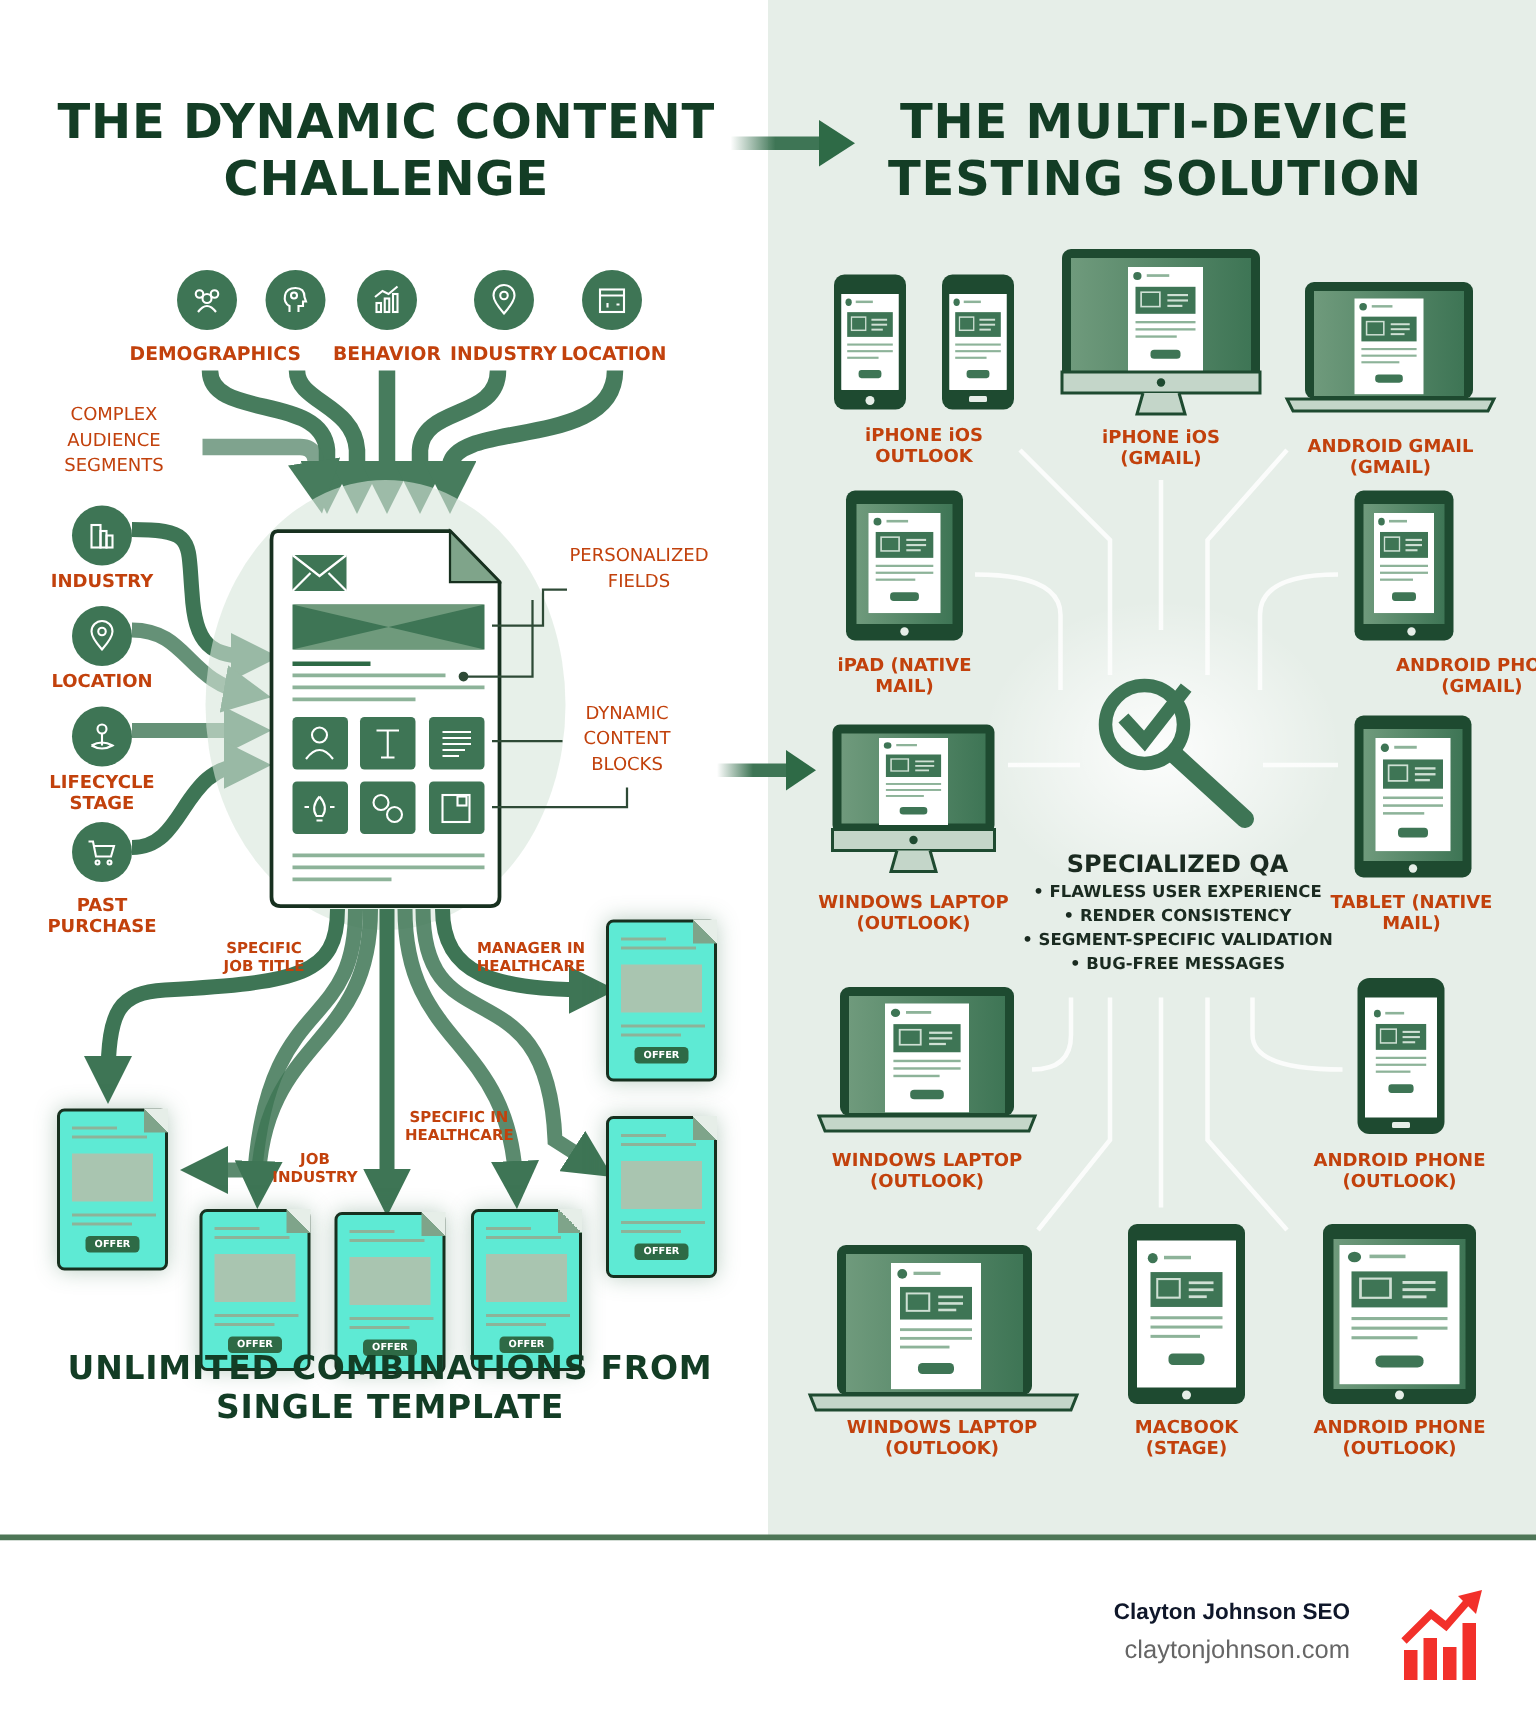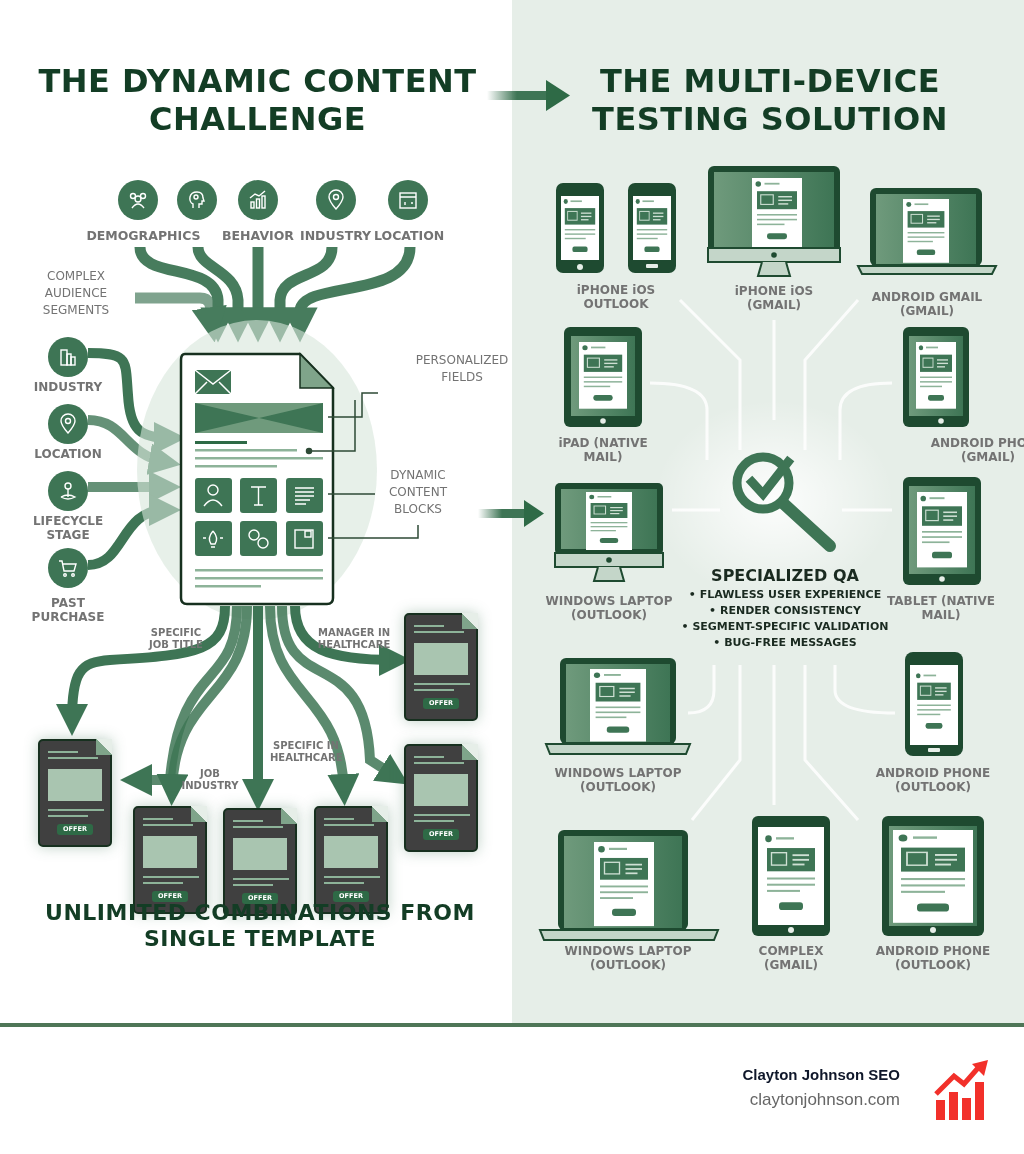--- a/index.html
+++ b/index.html
@@ -8,31 +8,31 @@
 
   .left-panel { position: absolute; left: 0; top: 0; width: 512px; height: 1024px; background: #ffffff; }
   .right-panel { position: absolute; left: 512px; top: 0; width: 512px; height: 1024px; background: #e6eee8; }
   .divider-line { position: absolute; left: 0; top: 1023px; width: 1024px; height: 4px; background: #4e7657; }
   .footer { position: absolute; left: 0; top: 1027px; width: 1024px; height: 127px; background: #ffffff; }
 
   .title { position: absolute; font-weight: 900; color: #133d25; text-align: center; font-size: 32px; line-height: 38px; letter-spacing: 0.5px; }
   .title.left { left: 20px; top: 62px; width: 475px; }
   .title.right { left: 530px; top: 62px; width: 480px; }
 
-  .lbl { position: absolute; font-weight: 700; color: #737373; text-align: center; font-size: 12px; line-height: 14px; }
+  .lbl { position: absolute; font-weight: 700; color: #c2410c; text-align: center; font-size: 12px; line-height: 14px; }
   .lbl.big { font-size: 12px; line-height: 17px; font-weight: 400; }
   .lbl.med { font-size: 12.5px; line-height: 15px; }
   .lbl.small { font-size: 10px; line-height: 12px; }
 
   .circle-icon { position: absolute; width: 40px; height: 40px; border-radius: 50%; background: #3e7555; display: flex; align-items: center; justify-content: center; }
   .circle-icon svg { width: 24px; height: 24px; }
 
   .svg-layer { position: absolute; left: 0; top: 0; pointer-events: none; }
 
-  .offer-doc { position: absolute; width: 74px; height: 108px; background: #404040; border: 2px solid #17301f; border-radius: 5px; box-shadow: 0 0 14px rgba(62,117,85,0.35); }
+  .offer-doc { position: absolute; width: 74px; height: 108px; background: #5eead4; border: 2px solid #17301f; border-radius: 5px; box-shadow: 0 0 14px rgba(62,117,85,0.35); }
   .offer-doc .fold { position: absolute; right: -2px; top: -2px; width: 16px; height: 16px; background: linear-gradient(225deg, #e6eee8 50%, #7fa48a 50%); }
   .offer-doc .ln { position: absolute; left: 8px; height: 2px; background: #8db399; }
   .offer-doc .img { position: absolute; left: 8px; right: 8px; top: 28px; height: 32px; background: #a9c5b0; }
   .offer-doc .btn { position: absolute; left: 50%; transform: translateX(-50%); bottom: 10px; width: 36px; height: 11px; border-radius: 3px; background: #2e6a46; color: #fff; font-size: 6.5px; font-weight: 700; line-height: 11px; text-align: center; }
 
   .qa-title { position: absolute; left: 680px; top: 566px; width: 210px; text-align: center; font-weight: 900; font-size: 16px; color: #1a2a20; }
   .qa-list { position: absolute; left: 670px; top: 587px; width: 230px; text-align: center; }
   .qa-item { font-size: 11px; line-height: 16px; font-weight: 700; color: #1a2a20; }
 
   .footer-name { position: absolute; right: 124px; top: 1066px; font-family: "Liberation Sans", sans-serif; font-weight: 700; font-size: 15px; color: #0f172a; }
@@ -338,21 +338,21 @@
 <div class="lbl" style="left:20px;top:514px;width:96px;">LIFECYCLE STAGE</div>
 <div class="circle-icon" style="left:48px;top:548px;">
   <svg viewBox="0 0 24 24" fill="none" stroke="#fff" stroke-width="1.4">
       <path d="M3,5 L6,5 L8,15 L18,15 L20,8 L7,8"></path>
       <circle cx="9" cy="19" r="1.3"></circle>
       <circle cx="17" cy="19" r="1.3"></circle>
     </svg>
 </div>
 <div class="lbl" style="left:20px;top:596px;width:96px;">PAST PURCHASE</div>
 
-<div class="lbl big" style="left:358px;top:352px;width:136px;margin-left:36px;">PERSONALIZED FIELDS</div>
+<div class="lbl big" style="left:358px;top:362px;width:136px;">PERSONALIZED FIELDS</div>
 <div class="lbl big" style="left:370px;top:467px;width:96px;">DYNAMIC CONTENT BLOCKS</div>
 
 <div class="lbl small" style="left:140px;top:627px;width:72px;">SPECIFIC JOB TITLE</div>
 <div class="lbl small" style="left:314px;top:627px;width:80px;">MANAGER IN HEALTHCARE</div>
 <div class="lbl small" style="left:180px;top:740px;width:60px;margin-top:28px;">JOB INDUSTRY</div>
 <div class="lbl small" style="left:270px;top:740px;width:72px;">SPECIFIC IN HEALTHCARE</div>
 
 <div class="offer-doc" style="left:404px;top:613px;">
   <div class="fold"></div>
     <div class="ln" style="top:10px;width:30px;"></div>
@@ -413,21 +413,21 @@
 <div class="lbl" style="left:560px;top:283px;width:112px;">iPHONE iOS OUTLOOK</div>
 <div class="lbl" style="left:716px;top:284px;width:116px;">iPHONE iOS (GMAIL)</div>
 <div class="lbl" style="left:866px;top:290px;width:122px;">ANDROID GMAIL (GMAIL)</div>
 <div class="lbl" style="left:548px;top:436px;width:110px;">iPAD (NATIVE MAIL)</div>
 <div class="lbl" style="left:925px;top:436px;width:126px;">ANDROID PHONE (GMAIL)</div>
 <div class="lbl" style="left:544px;top:594px;width:130px;">WINDOWS LAPTOP (OUTLOOK)</div>
 <div class="lbl" style="left:886px;top:594px;width:110px;">TABLET (NATIVE MAIL)</div>
 <div class="lbl" style="left:552px;top:766px;width:132px;">WINDOWS LAPTOP (OUTLOOK)</div>
 <div class="lbl" style="left:870px;top:766px;width:126px;">ANDROID PHONE (OUTLOOK)</div>
 <div class="lbl" style="left:558px;top:944px;width:140px;">WINDOWS LAPTOP (OUTLOOK)</div>
-<div class="lbl" style="left:746px;top:944px;width:90px;">COMPLEX (GMAIL)</div>
+<div class="lbl" style="left:746px;top:944px;width:90px;">MACBOOK (STAGE)</div>
 <div class="lbl" style="left:870px;top:944px;width:126px;">ANDROID PHONE (OUTLOOK)</div>
 
 <div class="qa-title">SPECIALIZED QA</div>
 <div class="qa-list">
   <div class="qa-item">• FLAWLESS USER EXPERIENCE</div>
   <div class="qa-item">• RENDER CONSISTENCY</div>
   <div class="qa-item">• SEGMENT-SPECIFIC VALIDATION</div>
   <div class="qa-item">• BUG-FREE MESSAGES</div>
 </div>
 

